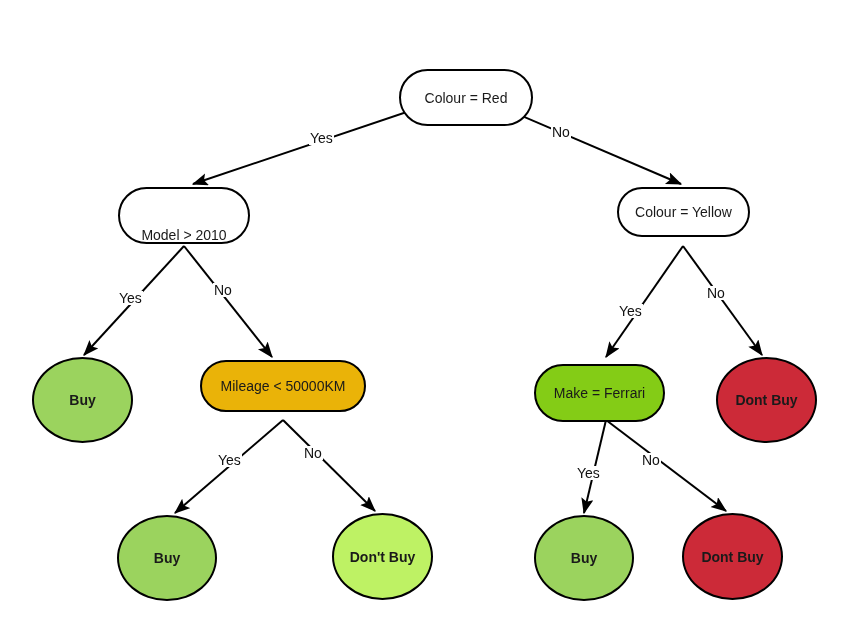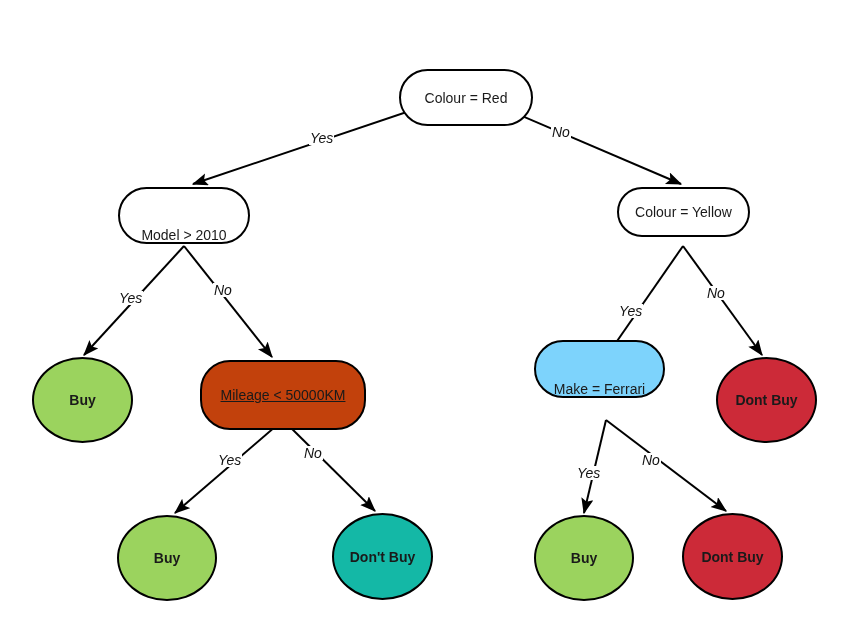--- a/index.html
+++ b/index.html
@@ -48,21 +48,20 @@
   }
   .edge-label {
     position: absolute;
     font-size: 14px;
     color: #111111;
     line-height: 1;
     white-space: nowrap;
     background: #ffffff;
     padding: 0 1px;
     z-index: 4;
-    font-style: italic;
   }
 </style>
 </head>
 <body>
 
 <div id="canvas">
   <svg id="edges" viewBox="0 0 850 633" xmlns="http://www.w3.org/2000/svg">
     <defs>
       <marker id="arrowhead" markerWidth="9" markerHeight="9" refX="7.4" refY="3.1" orient="auto" markerUnits="strokeWidth">
         <path d="M0,0 L8,3.1 L0,6.2 L1.6,3.1 z" fill="#000000"></path>
@@ -99,33 +98,33 @@
       </div>
       <div class="node decision" style="left: 118px; top: 187px; width: 132px; height: 57px; color: rgb(26, 26, 26); border-color: rgb(0, 0, 0); background: rgb(255, 255, 255); align-items: flex-end;">
         <span>Model &gt; 2010</span>
       </div>
       <div class="node decision" style="left: 617px; top: 187px; width: 133px; height: 50px; color: rgb(26, 26, 26); border-color: rgb(0, 0, 0); background: rgb(255, 255, 255);">
         <span>Colour = Yellow</span>
       </div>
       <div class="node leaf" style="left: 32px; top: 357px; width: 101px; height: 86px; color: rgb(26, 26, 26); border-color: rgb(0, 0, 0); background: rgb(155, 211, 94);">
         <span>Buy</span>
       </div>
-      <div class="node decision" style="left: 200px; top: 360px; width: 166px; height: 70px; color: rgb(26, 26, 26); border-color: rgb(0, 0, 0); background: #c2410c; text-decoration: underline;">
+      <div class="node decision" style="left: 200px; top: 360px; width: 166px; height: 52px; color: rgb(26, 26, 26); border-color: rgb(0, 0, 0); background: #eab308;">
         <span>Mileage &lt; 50000KM</span>
       </div>
-      <div class="node decision" style="left: 534px; top: 340px; width: 131px; height: 58px; color: rgb(26, 26, 26); border-color: rgb(0, 0, 0); background: #7dd3fc; align-items: flex-end;">
+      <div class="node decision" style="left: 534px; top: 364px; width: 131px; height: 58px; color: rgb(26, 26, 26); border-color: rgb(0, 0, 0); background: #84cc16;">
         <span>Make = Ferrari</span>
       </div>
       <div class="node leaf" style="left: 716px; top: 357px; width: 101px; height: 86px; color: rgb(26, 26, 26); border-color: rgb(0, 0, 0); background: rgb(204, 42, 56);">
         <span>Dont Buy</span>
       </div>
       <div class="node leaf" style="left: 117px; top: 515px; width: 100px; height: 86px; color: rgb(26, 26, 26); border-color: rgb(0, 0, 0); background: rgb(155, 211, 94);">
         <span>Buy</span>
       </div>
-      <div class="node leaf" style="left: 332px; top: 513px; width: 101px; height: 87px; color: rgb(26, 26, 26); border-color: rgb(0, 0, 0); background: #14b8a6;">
+      <div class="node leaf" style="left: 332px; top: 513px; width: 101px; height: 87px; color: rgb(26, 26, 26); border-color: rgb(0, 0, 0); background: #bef264;">
         <span>Don't Buy</span>
       </div>
       <div class="node leaf" style="left: 534px; top: 515px; width: 100px; height: 86px; color: rgb(26, 26, 26); border-color: rgb(0, 0, 0); background: rgb(155, 211, 94);">
         <span>Buy</span>
       </div>
       <div class="node leaf" style="left: 682px; top: 513px; width: 101px; height: 87px; color: rgb(26, 26, 26); border-color: rgb(0, 0, 0); background: rgb(204, 42, 56);">
         <span>Dont Buy</span>
       </div>
     </div>
 </div>

